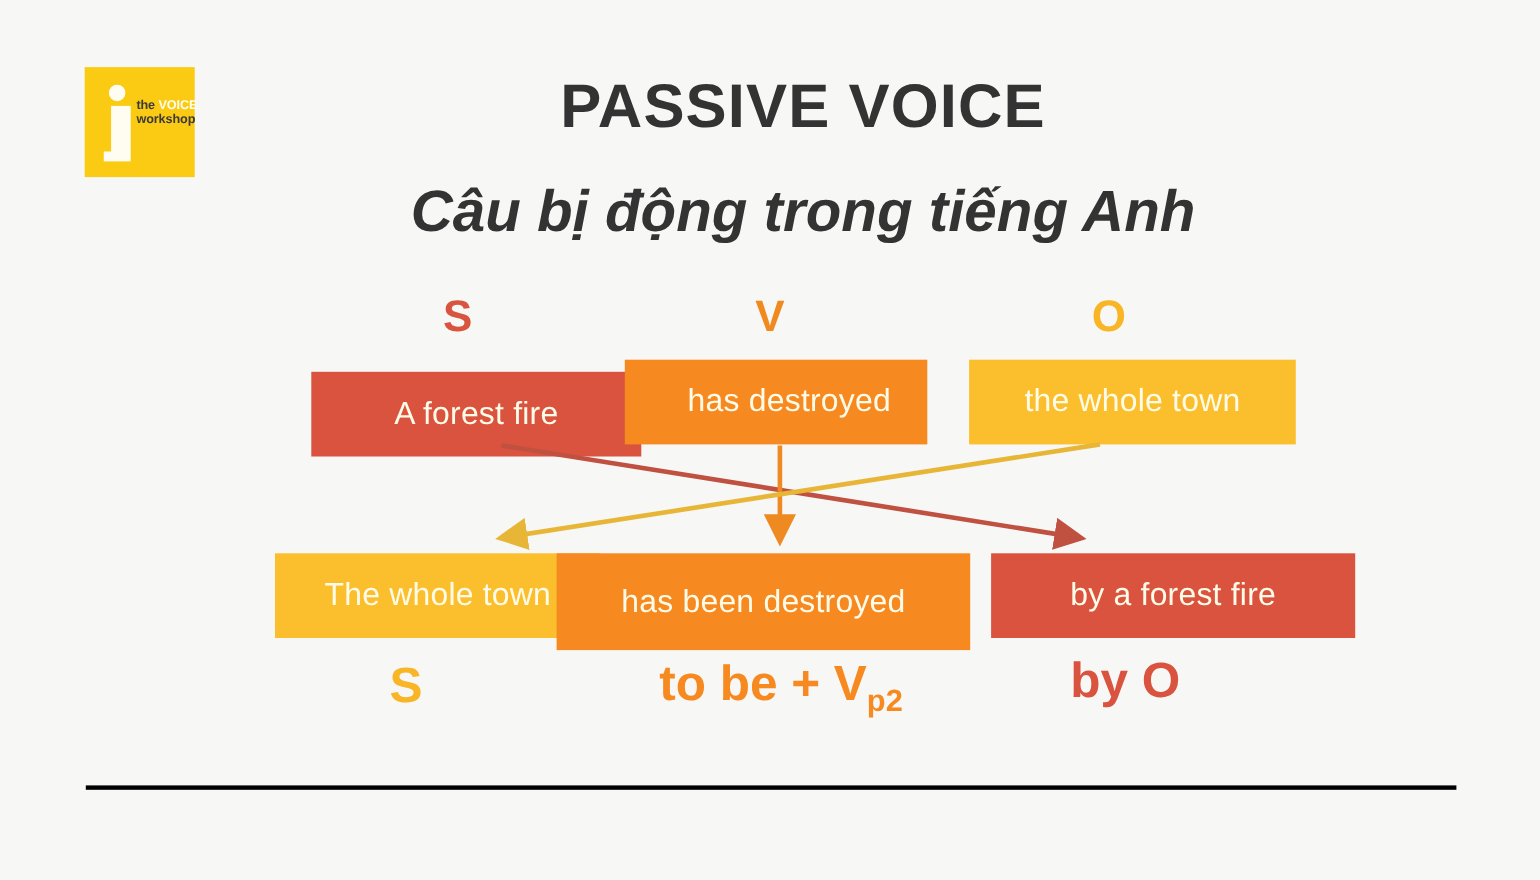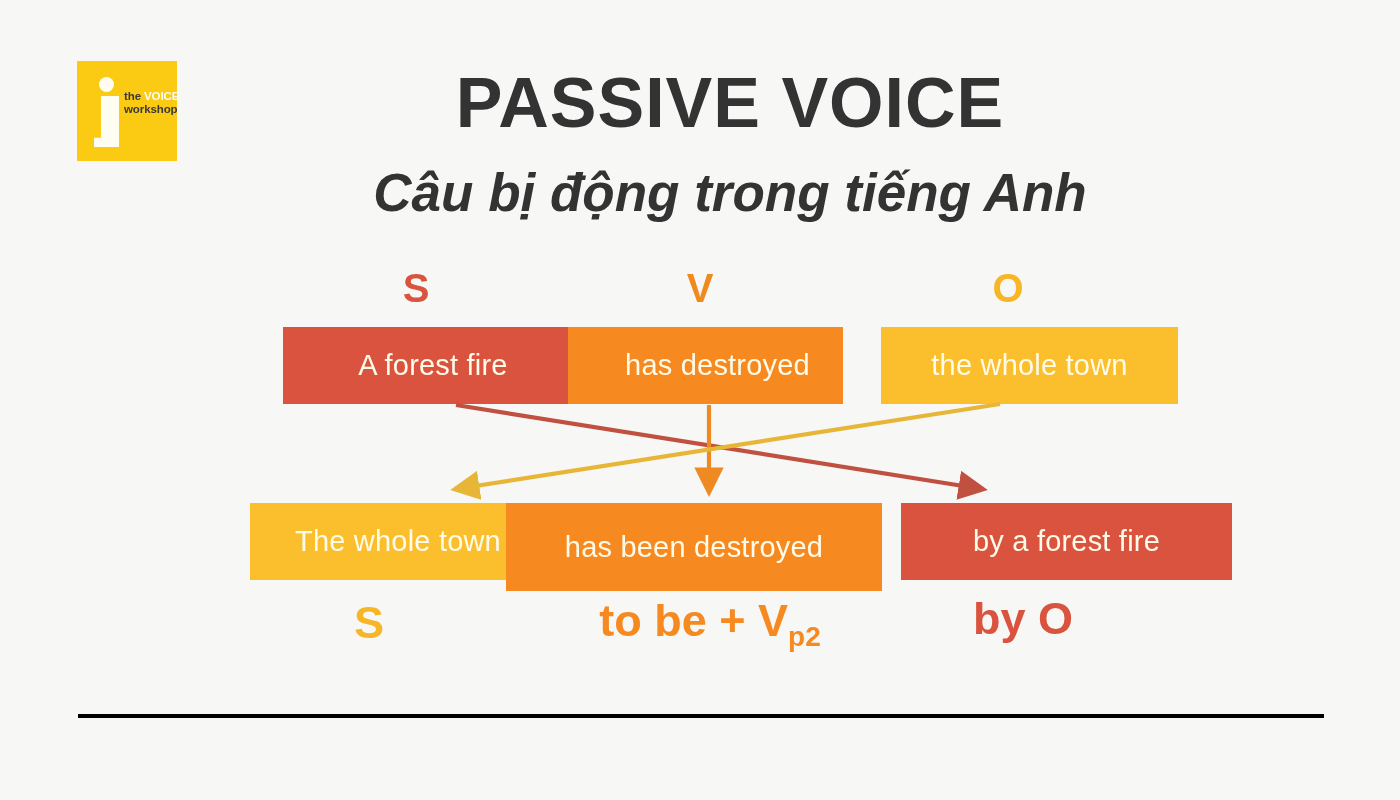--- a/index.html
+++ b/index.html
@@ -70,21 +70,21 @@
   .logo-text .lt-light { color: #3a3a3a; font-weight: bold; }
   .logo-text .lt-white { color: #fffdf2; font-weight: bold; }
 
   
   .title {
     position: absolute;
     left: 300px;
     top: 68px;
     width: 860px;
     text-align: center;
-    font-size: 70px;
+    font-size: 56px;
     font-weight: bold;
     color: #333333;
     letter-spacing: 1px;
     line-height: 1.0;
     white-space: nowrap;
   }
   .subtitle {
     position: absolute;
     left: 300px;
     top: 166px;
@@ -122,21 +122,21 @@
     font-weight: 500;
     letter-spacing: 0.2px;
     white-space: nowrap;
     box-sizing: border-box;
   }
   .box.red    { background: #D9533F; }
   .box.orange { background: #F68A21; }
   .box.yellow { background: #FBBF2D; margin-left: 28px; }
 
   
-  #box-active-s { left: 283px; top: 327px; width: 300px; height: 77px; }
+  #box-active-s { left: 283px; top: 338px; width: 300px; height: 77px; }
   #box-active-v { left: 568px; top: 327px; width: 275px; height: 77px; padding-left: 24px; }
   #box-active-o { left: 853px; top: 327px; width: 297px; height: 77px; }
   
   #box-passive-s { left: 222px; top: 503px; width: 296px; height: 77px; }
   #box-passive-v { left: 506px; top: 503px; width: 376px; height: 88px; }
   #box-passive-o { left: 901px; top: 503px; width: 331px; height: 77px; }
 
   
   #arrows {
     position: absolute;

